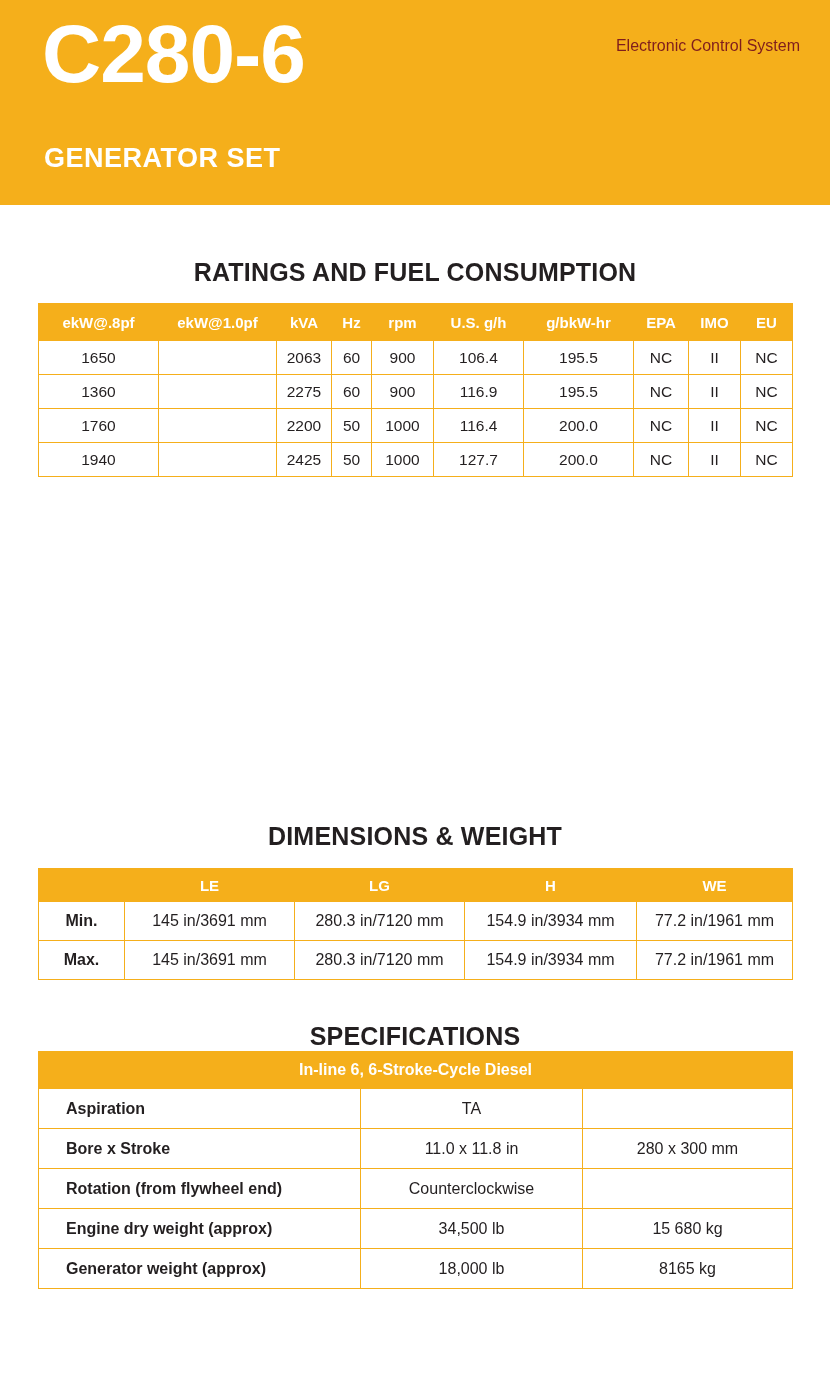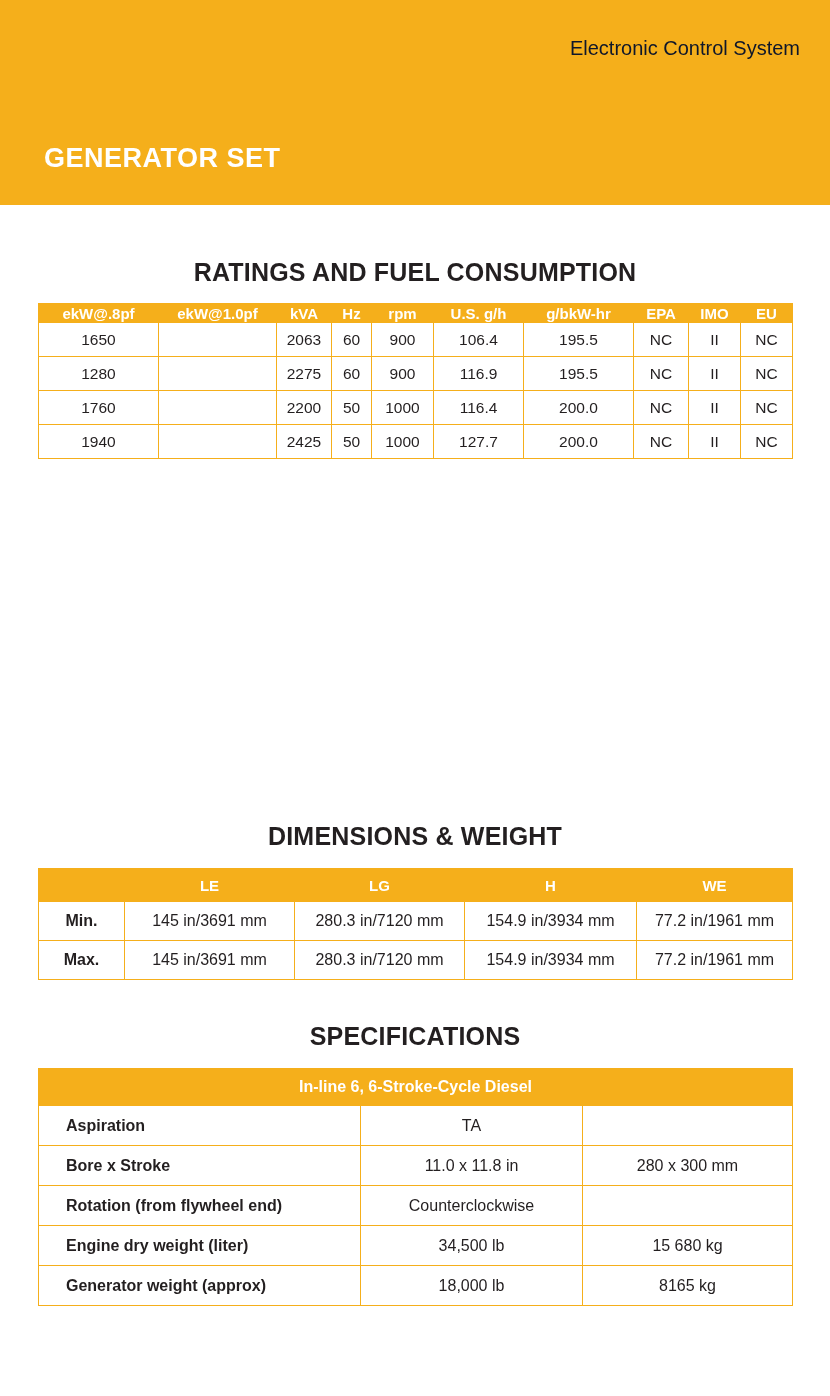--- a/index.html
+++ b/index.html
@@ -41,22 +41,22 @@
     top: 143px;
     font-size: 27px;
     font-weight: bold;
     color: #ffffff;
     letter-spacing: 0.5px;
   }
   .header-note {
     position: absolute;
     right: 30px;
     top: 37px;
-    font-size: 20px;
-    color: #0f172a;
+    font-size: 16px;
+    color: #7f1d1d;
     font-weight: normal;
   }
 
   
   .section-title {
     text-align: center;
     font-size: 25px;
     font-weight: bold;
     color: #231f20;
     letter-spacing: 0.2px;
@@ -73,21 +73,21 @@
     padding: 0;
     height: 34px;
     color: #231f20;
     font-weight: normal;
   }
   th {
     background: #f5af1b;
     color: #ffffff;
     font-weight: bold;
     font-size: 15px;
-    height: 19px;
+    height: 37px;
   }
 
   
   #ratings-wrap {
     position: absolute;
     left: 38px;
     top: 258px;
     width: 754px;
   }
   #ratings-wrap .section-title { margin-bottom: 16px; }
@@ -109,40 +109,41 @@
   #dims-table td { height: 39px; font-size: 16px; }
   #dims-table th { height: 33px; }
 
   
   #specs-wrap {
     position: absolute;
     left: 38px;
     top: 1022px;
     width: 754px;
   }
-  #specs-wrap .section-title { margin-bottom: 17px; }
+  #specs-wrap .section-title { }
   #specs-table { width: 754px; }
   #specs-table th.banner {
     font-size: 16px;
     height: 37px;
   }
   #specs-table td {
     height: 40px;
     font-size: 16px;
   }
   #specs-table td.label {
     text-align: left;
     padding-left: 27px;
     font-weight: bold;
   }
 </style>
 </head>
 <body>
 
 <div class="header">
+  <div class="header-title">C280-6</div>
   <div class="header-subtitle">GENERATOR SET</div>
   <div class="header-note">Electronic Control System</div>
 </div>
 
 <div id="ratings-wrap">
   <div class="section-title">RATINGS AND FUEL CONSUMPTION</div>
   <table id="ratings-table">
     <colgroup>
       <col style="width:120px">
         <col style="width:118px">
@@ -176,21 +177,21 @@
           <td>2063</td>
           <td>60</td>
           <td>900</td>
           <td>106.4</td>
           <td>195.5</td>
           <td>NC</td>
           <td>II</td>
           <td>NC</td>
         </tr>
         <tr>
-          <td>1280</td>
+          <td>1360</td>
           <td></td>
           <td>2275</td>
           <td>60</td>
           <td>900</td>
           <td>116.9</td>
           <td>195.5</td>
           <td>NC</td>
           <td>II</td>
           <td>NC</td>
         </tr>
@@ -283,21 +284,21 @@
           <td class="label">Bore x Stroke</td>
           <td>11.0 x 11.8 in</td>
           <td>280 x 300 mm</td>
         </tr>
         <tr>
           <td class="label">Rotation (from flywheel end)</td>
           <td>Counterclockwise</td>
           <td></td>
         </tr>
         <tr>
-          <td class="label">Engine dry weight (liter)</td>
+          <td class="label">Engine dry weight (approx)</td>
           <td>34,500 lb</td>
           <td>15 680 kg</td>
         </tr>
         <tr>
           <td class="label">Generator weight (approx)</td>
           <td>18,000 lb</td>
           <td>8165 kg</td>
         </tr>
       </tbody>
   </table>

